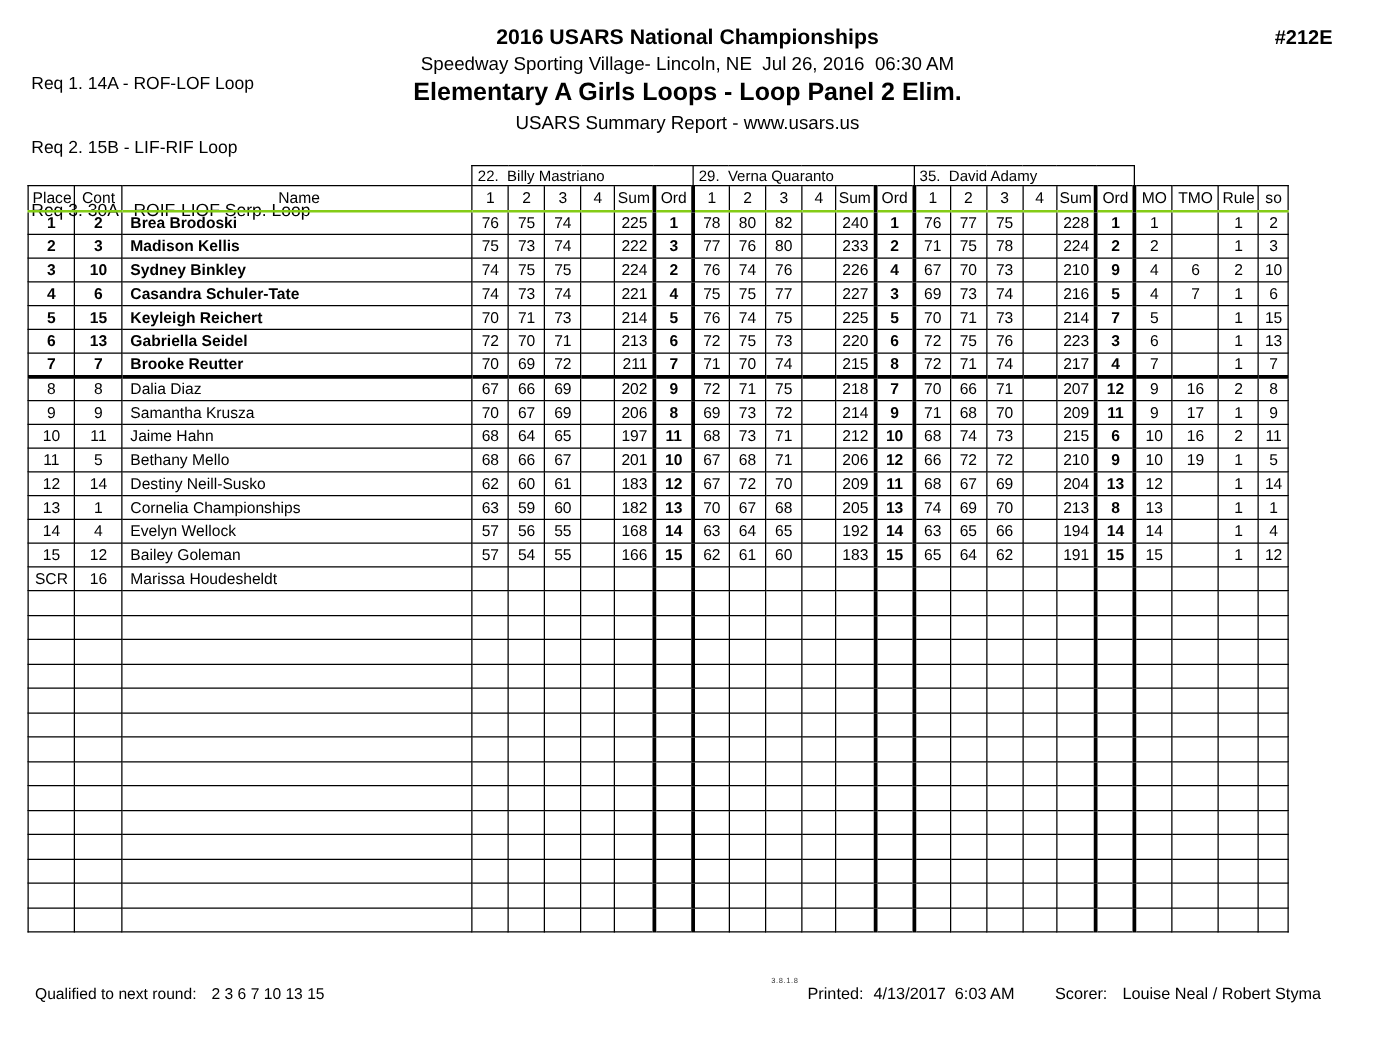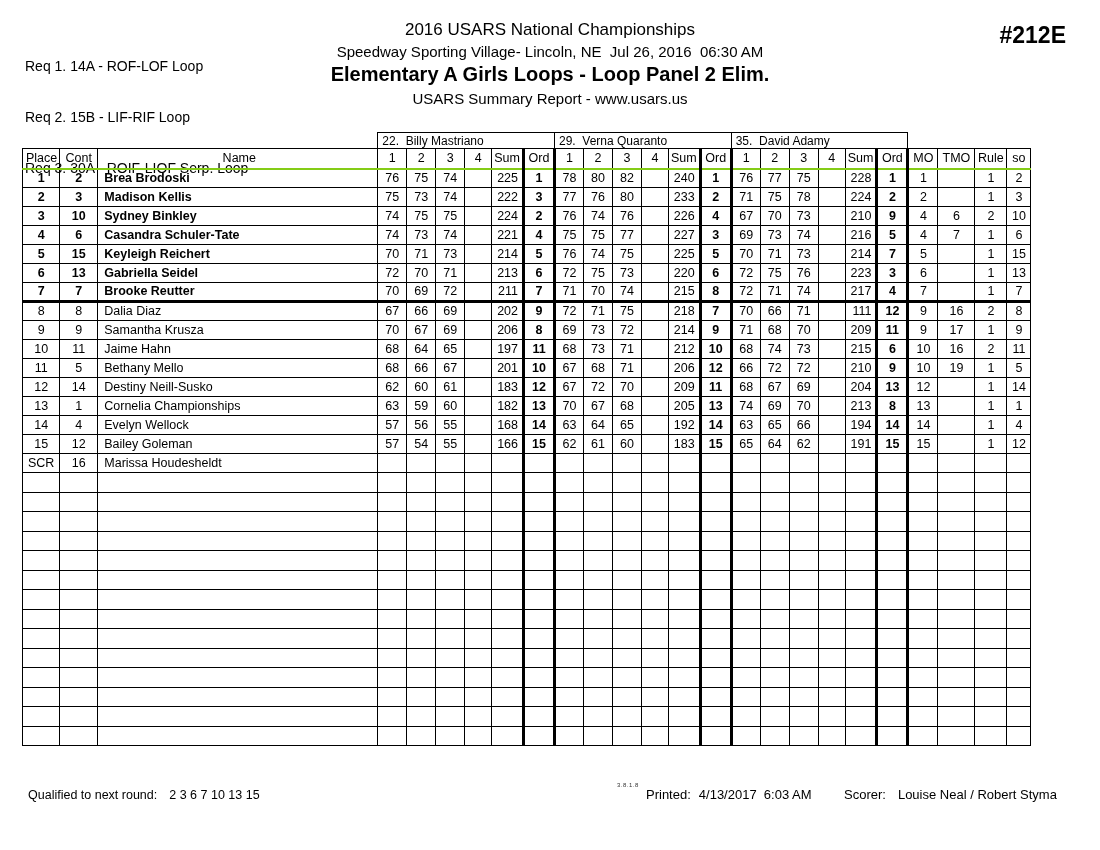--- a/index.html
+++ b/index.html
@@ -5,25 +5,25 @@
   * { box-sizing: border-box; }
   html,body { margin:0; padding:0; }
   body {
     width:1100px; height:850px;
     background:#ffffff; color:#000;
     font-family:"Liberation Sans","DejaVu Sans",sans-serif;
     position:relative; overflow:hidden;
   }
   .req-block { position:absolute; left:25px; top:24px; font-size:14px; line-height:17px; white-space:pre; }
   .title-block { position:absolute; left:0; top:20px; width:1100px; text-align:center; }
-  .t-champ { font-size:17px; font-weight:normal; }
+  .t-champ { font-size:17px; font-weight:bold; }
   .t-venue { font-size:15px; margin-top:3px; white-space:pre; }
   .t-event { font-size:20px; font-weight:bold; margin-top:3px; }
   .t-report { font-size:15px; margin-top:4px; }
-  .event-num { position:absolute; top:22px; right:34px; font-size:23px; font-weight:bold; }
+  .event-num { position:absolute; top:22px; right:34px; font-size:16px; font-weight:bold; }
 
   table.results {
     position:absolute; left:22px; top:132px;
     border-collapse:collapse; table-layout:fixed;
     font-size:12.5px; line-height:1;
   }
   td, th { border:1px solid #000; padding:0 2px; overflow:hidden; white-space:nowrap; height:19px; }
   th { font-weight:normal; text-align:center; height:20px; }
   tr.judge-row td { border:none; height:16px; }
   tr.judge-row td.judge-box { border:1px solid #000; text-align:left; padding-left:4px; white-space:pre; font-size:12px; }
@@ -335,21 +335,21 @@
         <td class="c-score">72</td>
         <td class="c-score">71</td>
         <td class="c-score">75</td>
         <td class="c-score"></td>
         <td class="c-sum">218</td>
         <td class="c-ord">7</td>
         <td class="c-score">70</td>
         <td class="c-score">66</td>
         <td class="c-score">71</td>
         <td class="c-score"></td>
-        <td class="c-sum">111</td>
+        <td class="c-sum">207</td>
         <td class="c-ord">12</td>
         <td class="c-mo">9</td>
         <td class="c-tmo">16</td>
         <td class="c-rule">2</td>
         <td class="c-so">8</td>
       </tr>
       <tr class="">
         <td class="c-place">9</td>
         <td class="c-cont">9</td>
         <td class="c-name">Samantha Krusza</td>

